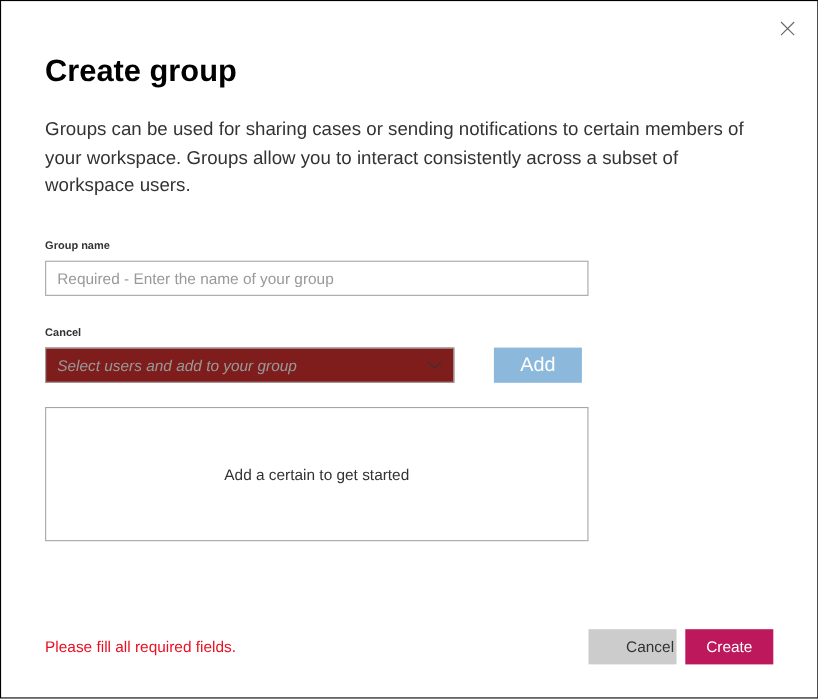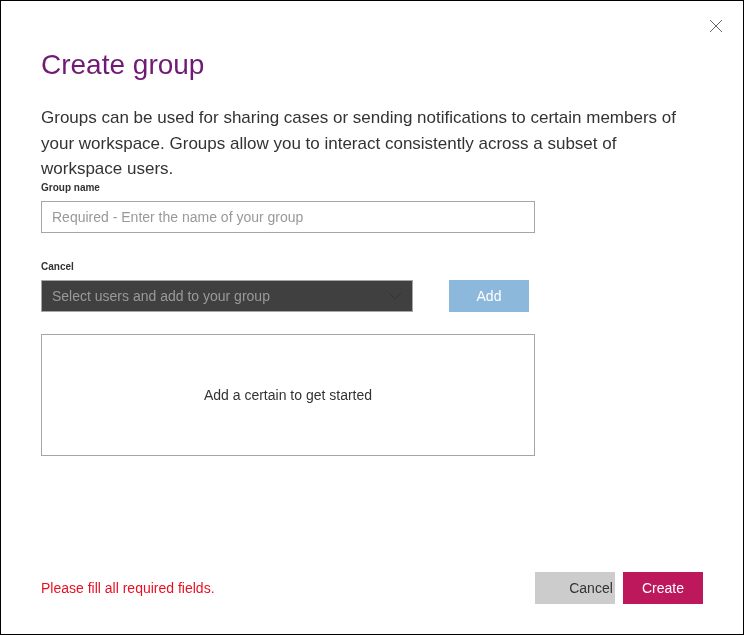--- a/index.html
+++ b/index.html
@@ -22,30 +22,31 @@
       right: 16px;
       cursor: pointer;
       color: #666;
       background: none;
       border: none;
       padding: 4px;
     }
     .close-btn svg { display: block; }
     h1.title {
       font-size: 28px;
-      font-weight: 400;
-      color: #701a75;
+      font-weight: 700;
+      color: #000000;
       margin-bottom: 24px;
       margin-top: 8px;
     }
     .description {
       font-size: 17px;
       font-weight: 400;
       color: #333;
       line-height: 1.5;
+      margin-bottom: 36px;
       max-width: 660px;
     }
     .field-label {
       font-size: 10px;
       font-weight: 600;
       color: #333;
       margin-bottom: 8px;
       display: block;
     }
     .text-input {
@@ -67,36 +68,37 @@
     }
     .select-box {
       width: 372px;
       height: 32px;
       border: 1px solid #a6a6a6;
       display: flex;
       align-items: center;
       justify-content: space-between;
       padding: 0 10px;
       cursor: pointer;
-      background: #404040;
+      background: #7f1d1d;
+      font-style: italic;
     }
     .select-placeholder {
       color: #999;
       font-size: 14px;
     }
     .chevron {
       color: #333;
     }
     .add-btn {
       width: 80px;
       height: 32px;
       background: #8cb8dc;
       border: none;
       color: #fff;
-      font-size: 14px;
+      font-size: 18px;
       font-family: inherit;
       cursor: pointer;
     }
     .members-box {
       width: 494px;
       height: 122px;
       border: 1px solid #a6a6a6;
       margin-top: 22px;
       display: flex;
       align-items: center;

